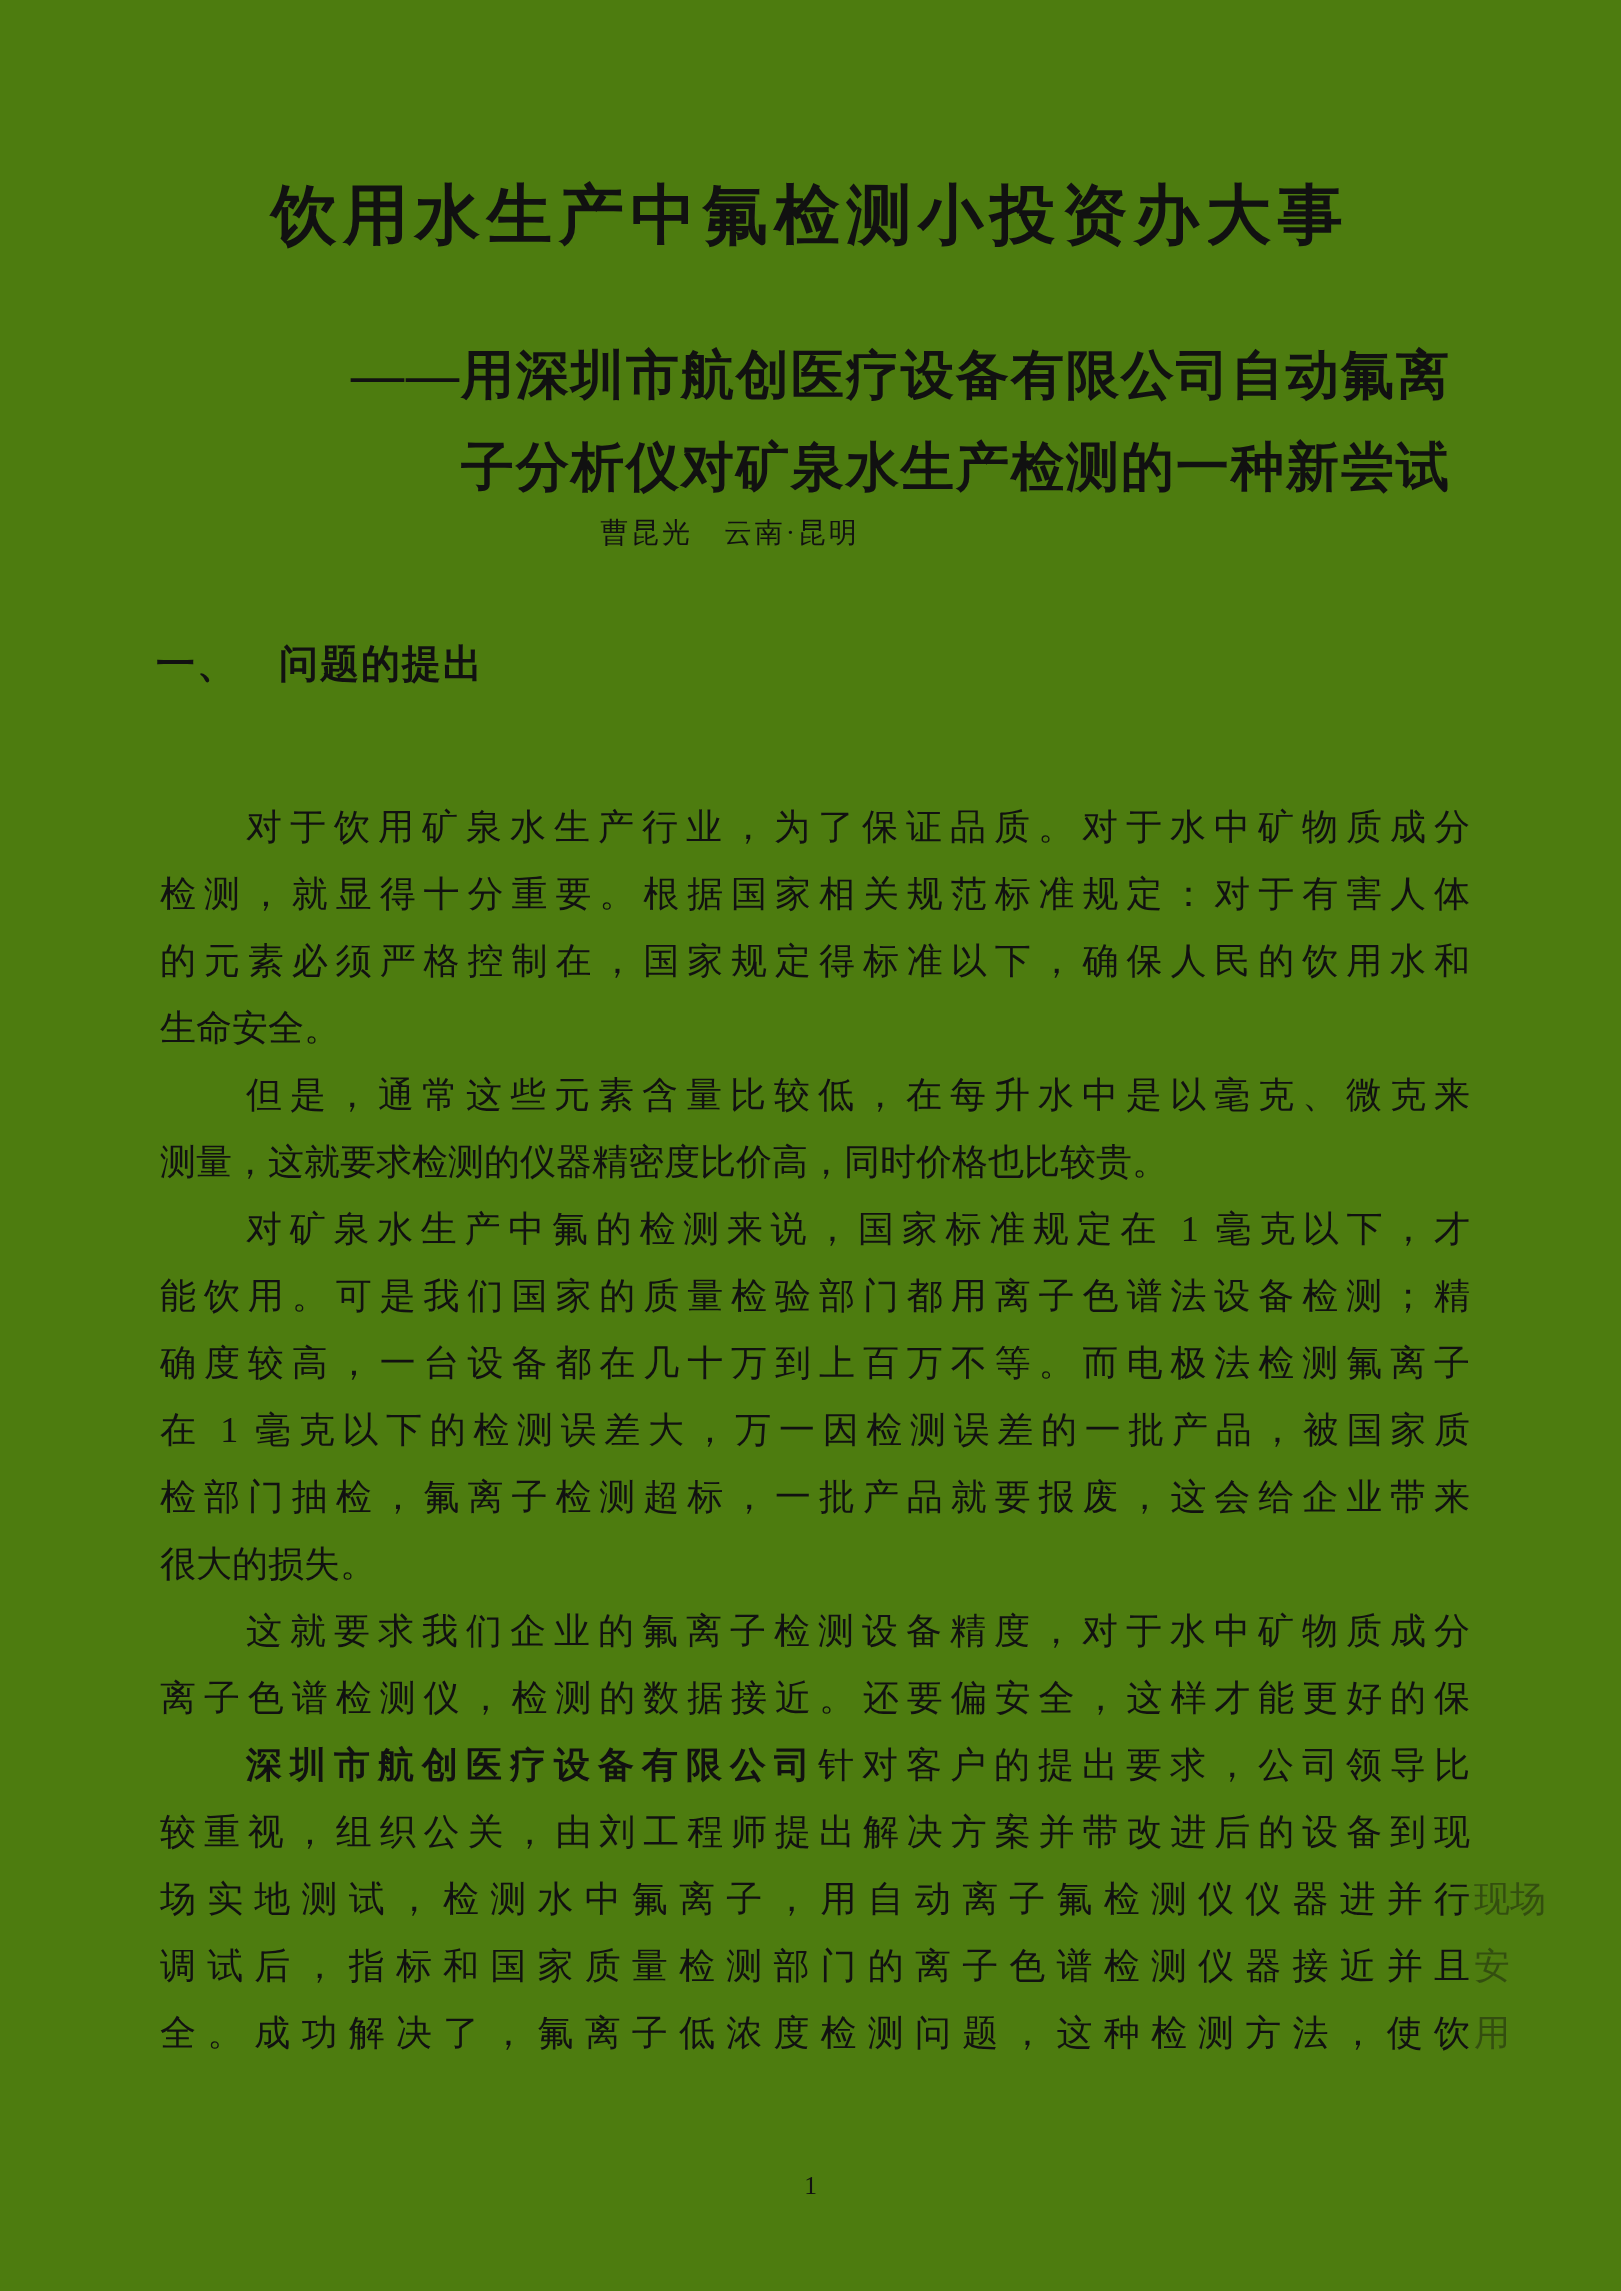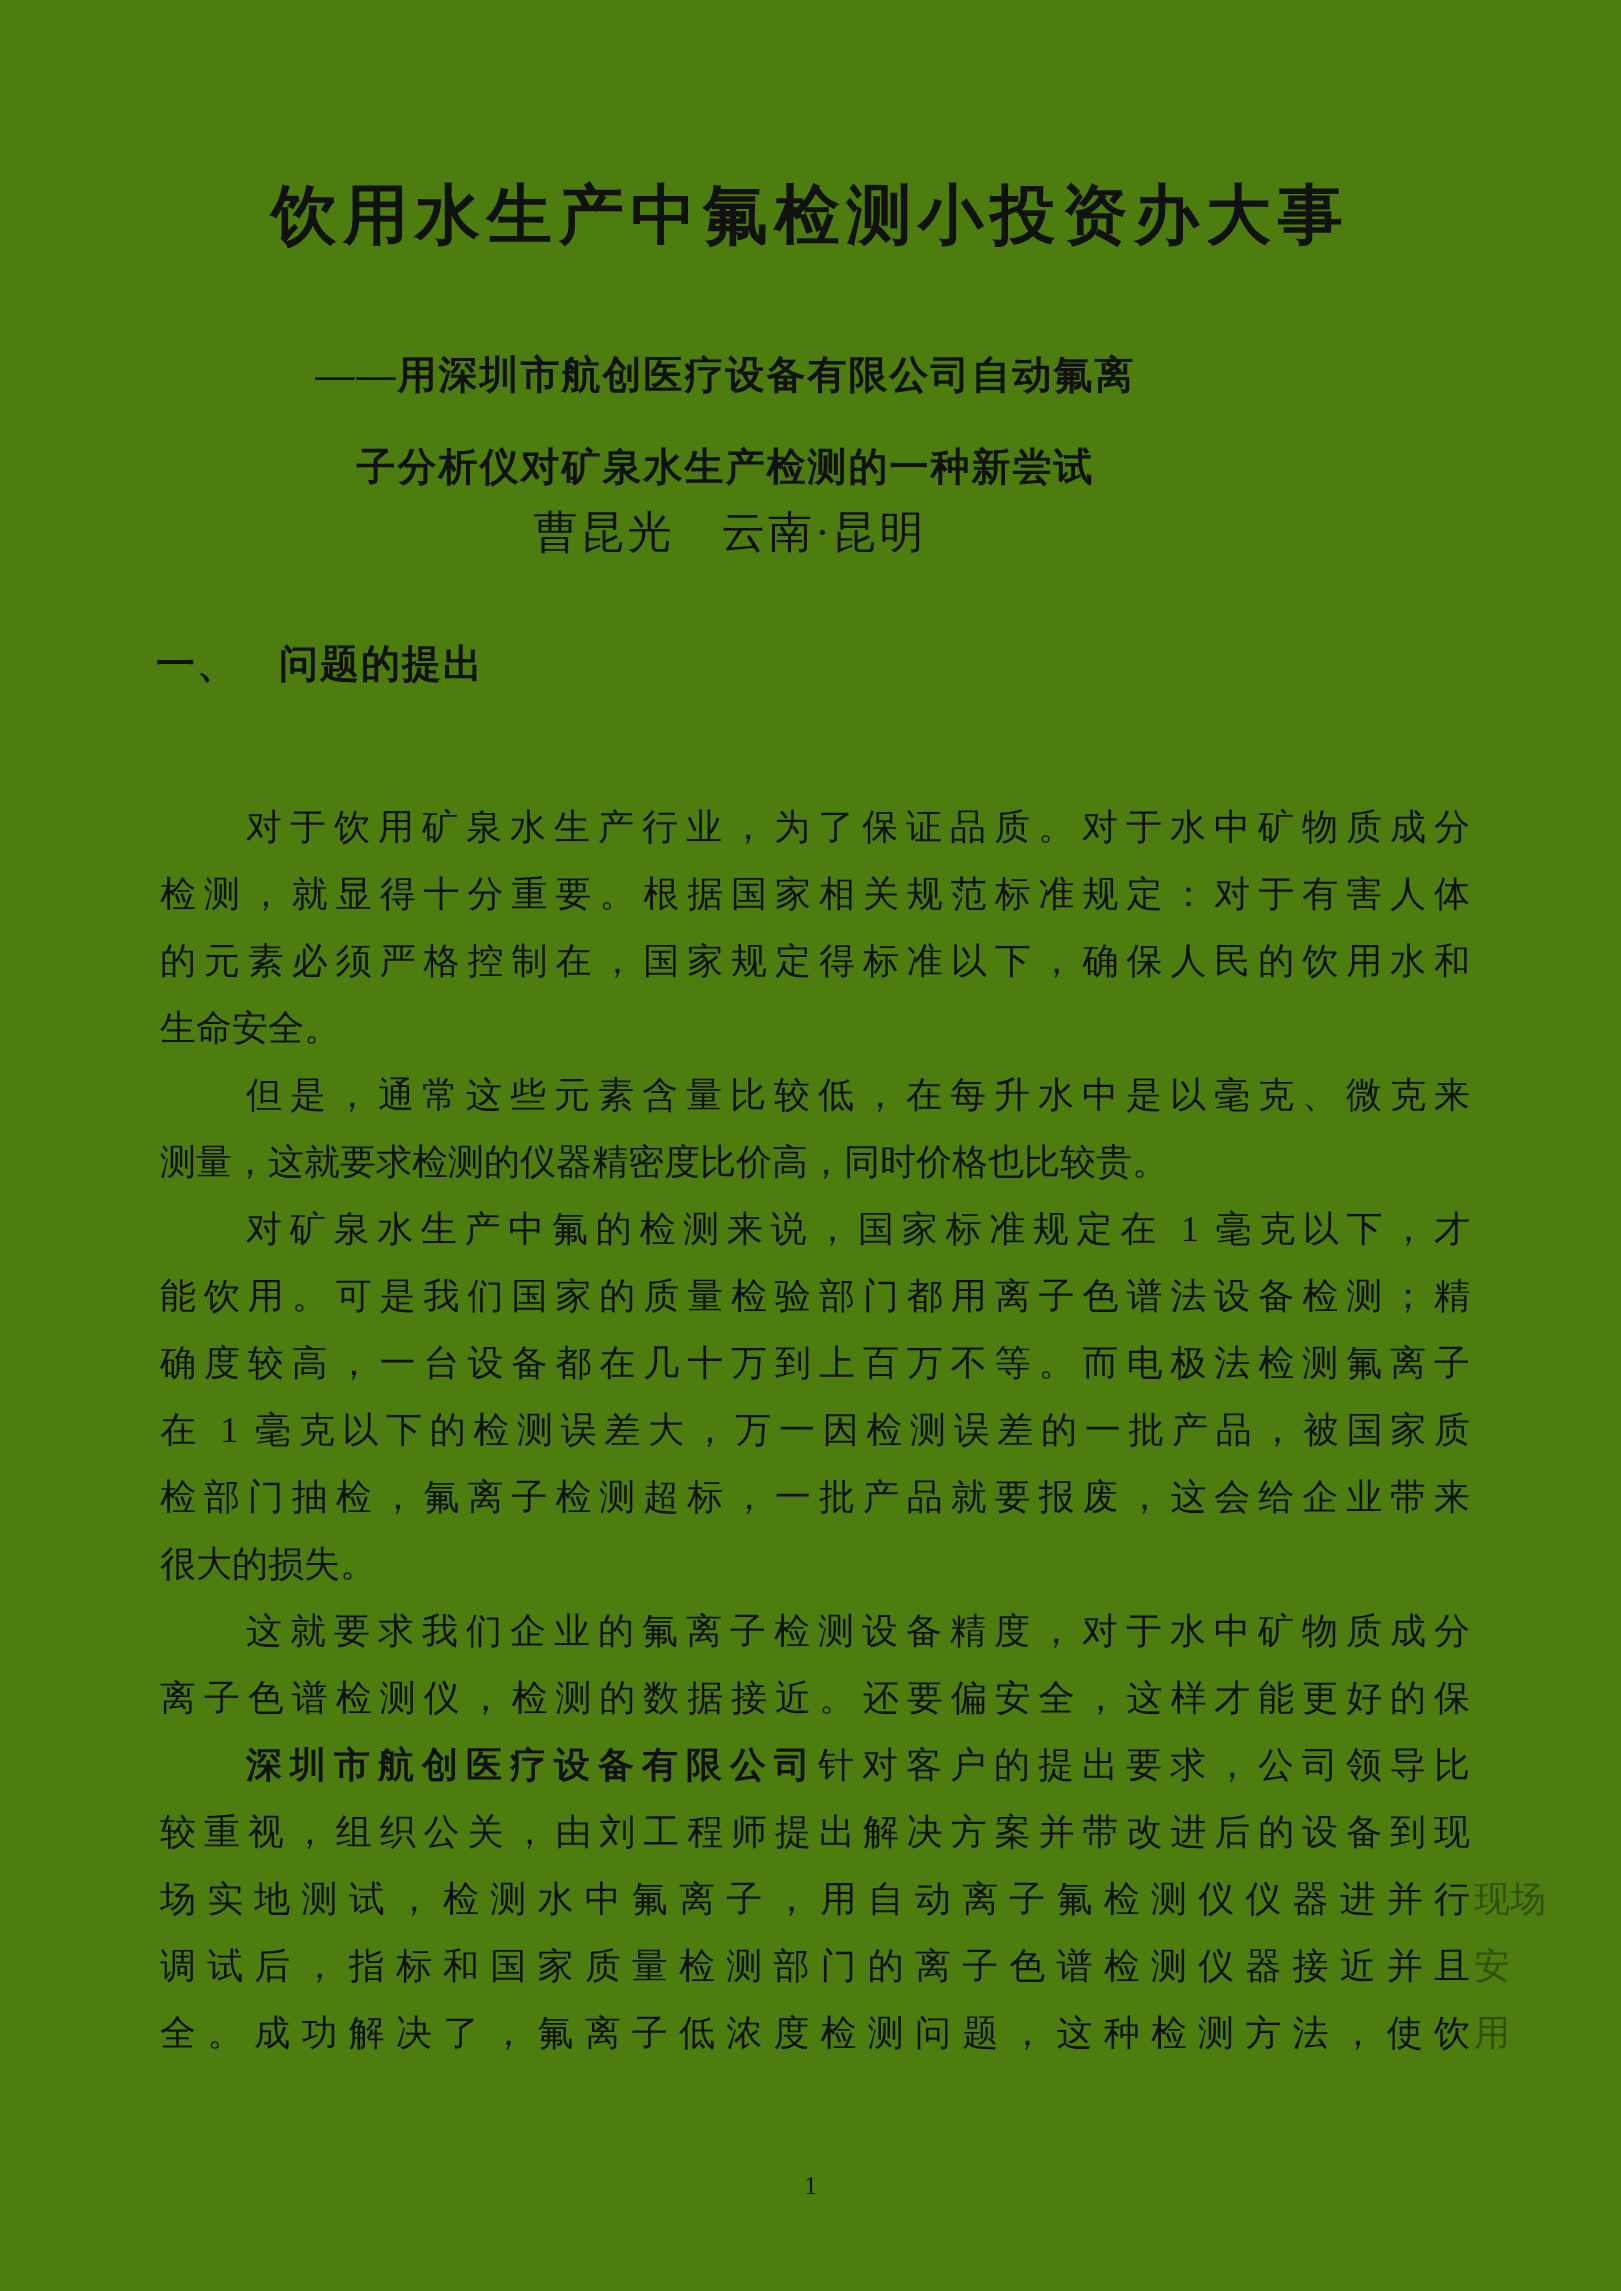--- a/index.html
+++ b/index.html
@@ -21,32 +21,32 @@
     font-size: 65px;
     line-height: 78px;
     font-weight: bold;
     letter-spacing: 6.9px;
     white-space: nowrap;
   }
   .subtitle-block {
     position: absolute;
     top: 329px; left: 0;
     width: 1451px;
-    text-align: center;
-    font-size: 39px;
+    text-align: right;
+    font-size: 53px;
     font-weight: bold;
     line-height: 92px;
     letter-spacing: 2px;
   }
   .author-line {
     position: absolute;
     top: 510px; left: 0;
     width: 1460px;
     text-align: center;
-    font-size: 44px;
+    font-size: 28px;
     line-height: 45px;
     letter-spacing: 2.9px;
   }
   .section-heading {
     position: absolute;
     top: 637px; left: 156px;
     font-size: 39px;
     line-height: 53px;
     font-weight: bold;
     letter-spacing: 2px;

